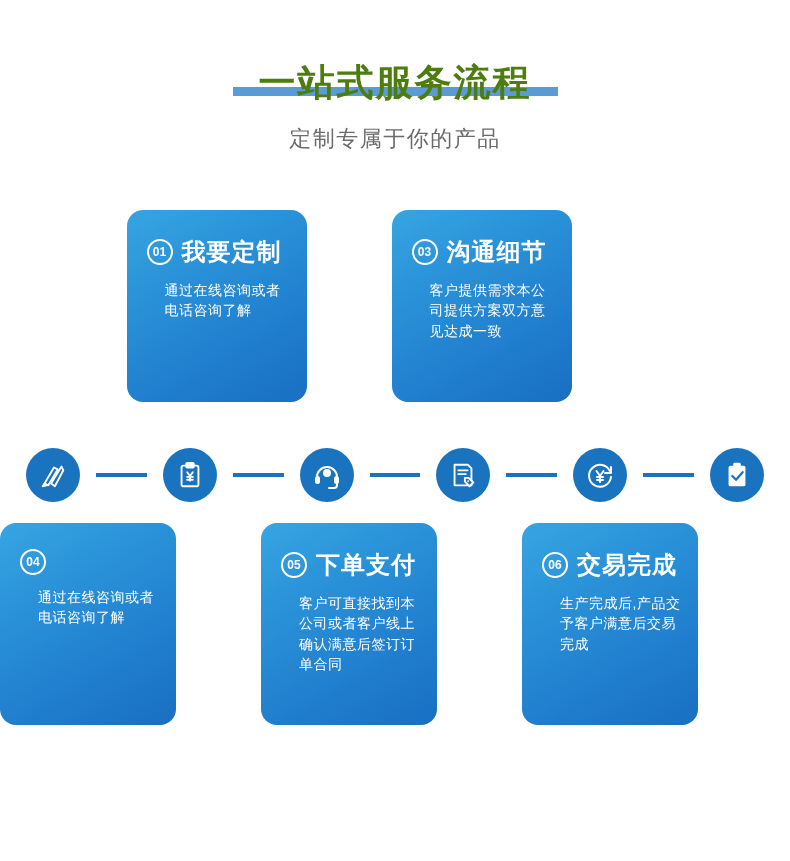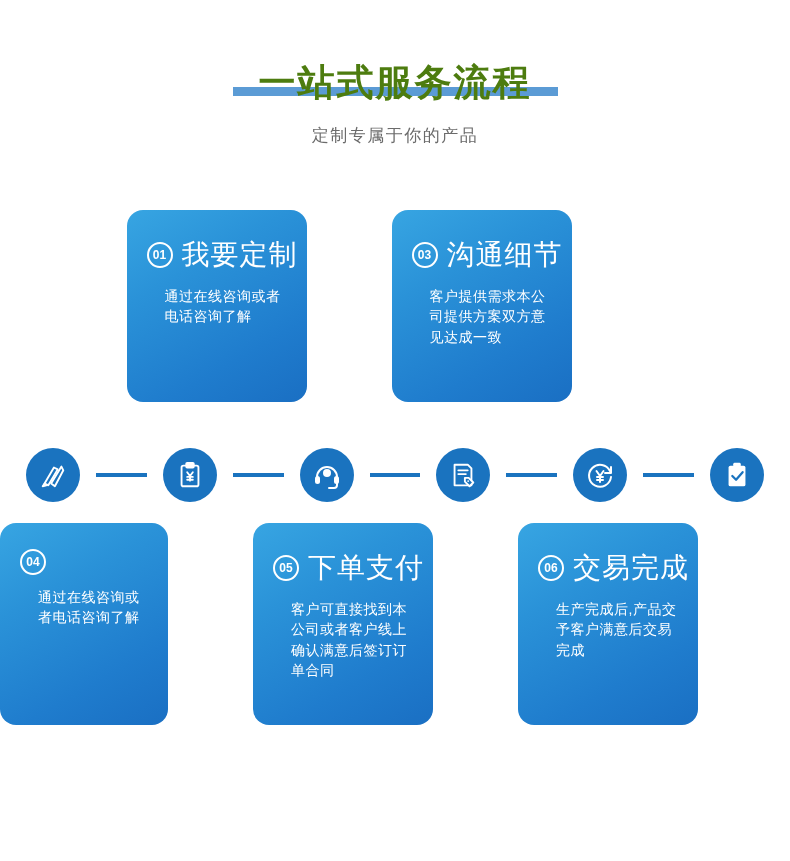--- a/index.html
+++ b/index.html
@@ -38,21 +38,21 @@
     position: relative;
     z-index: 1;
     font-size: 37px;
     font-weight: bold;
     color: #4d7c0f;
     letter-spacing: 2px;
     line-height: 1.15;
   }
   .subtitle {
     margin-top: 19px;
-    font-size: 17px;
+    font-size: 22px;
     color: #6b6b6b;
     letter-spacing: 1.5px;
   }
 
   
   .row {
     position: absolute;
     left: 0;
     width: 698px;
     display: flex;
@@ -88,22 +88,22 @@
     box-sizing: border-box;
     display: flex;
     align-items: center;
     justify-content: center;
     font-size: 12px;
     font-weight: bold;
     color: #ffffff;
     line-height: 1;
   }
   .card-title {
-    font-size: 28px;
-    font-weight: normal;
+    font-size: 24px;
+    font-weight: bold;
     letter-spacing: 1px;
     white-space: nowrap;
   }
   .card-body {
     margin-top: 12px;
     padding-left: 22px;
     font-size: 14px;
     line-height: 1.45;
     color: #ffffff;
     letter-spacing: 0.5px;

